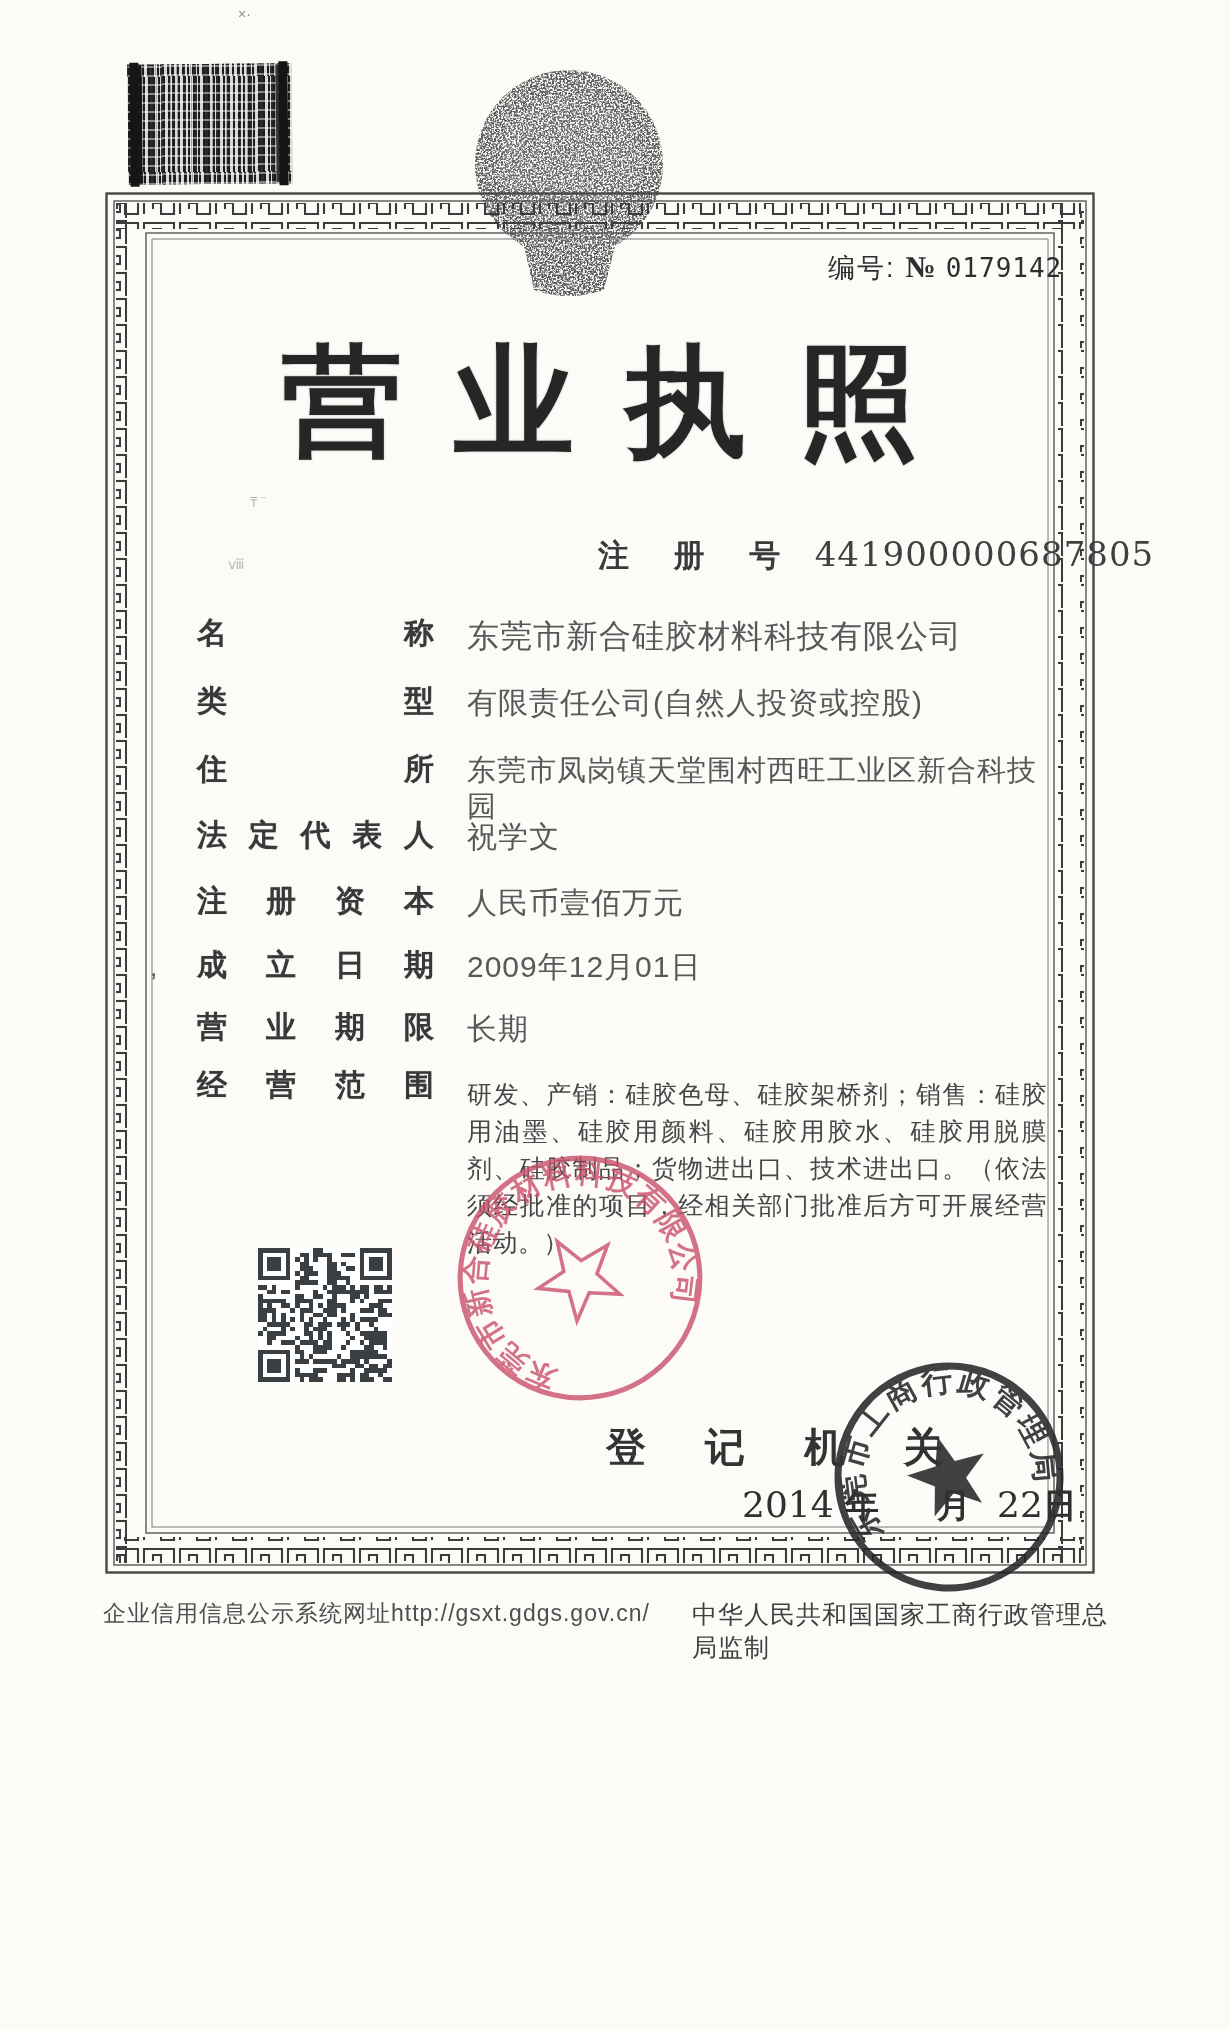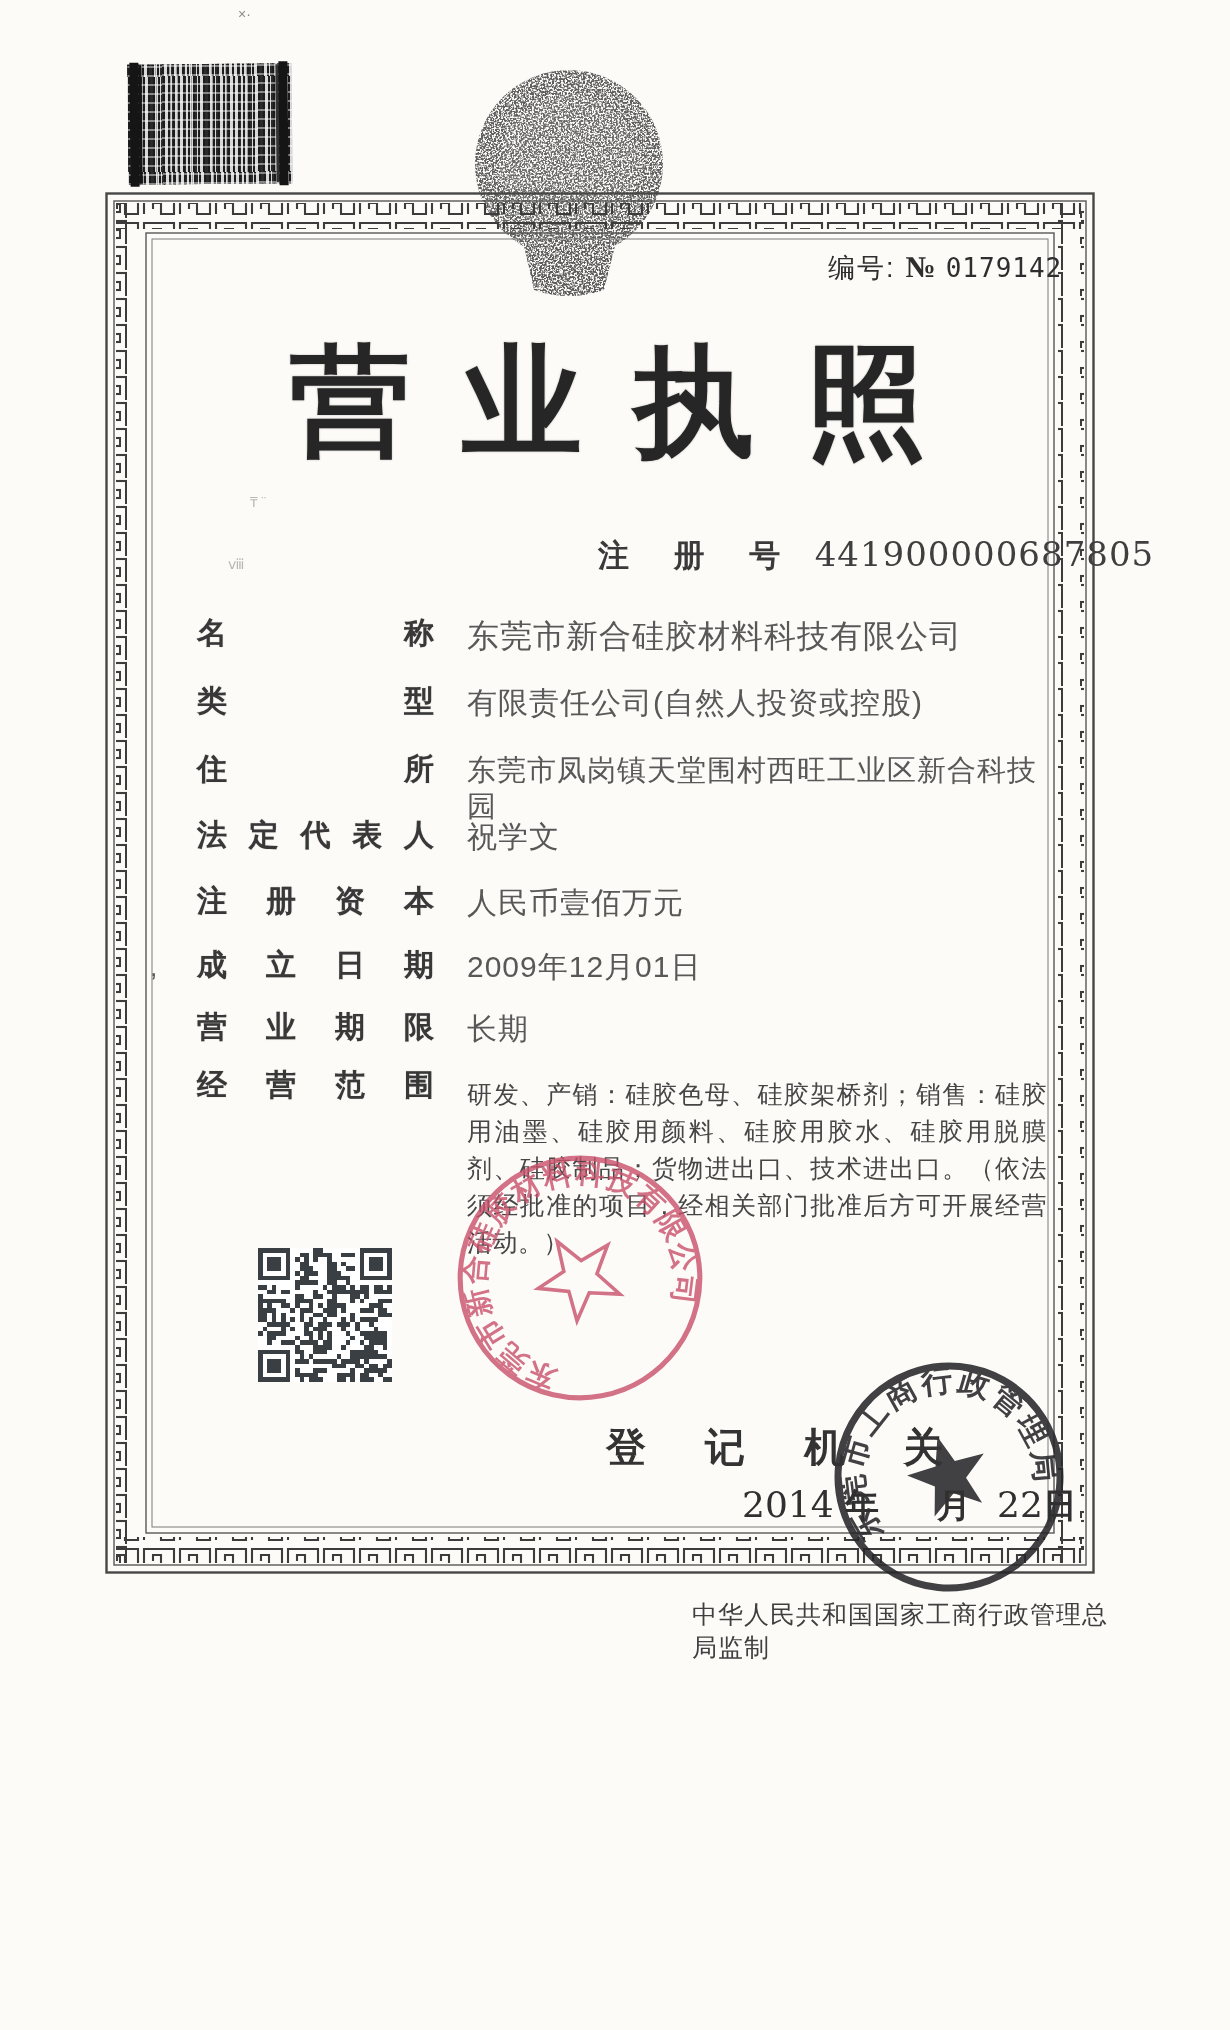--- a/index.html
+++ b/index.html
@@ -44,21 +44,20 @@
   .serial .no-sym{font-family:"Liberation Serif",serif;font-weight:bold;font-size:30px;padding:0 8px 0 10px;}
   .serial .digits{font-family:"DejaVu Sans Mono",monospace;font-size:26px;letter-spacing:1px;text-align:right;}
   
   .title{
     position:absolute;left:105px;top:326px;width:990px;
     text-align:center;
     font-size:120px;line-height:150px;font-weight:900;
     letter-spacing:52px;text-indent:52px;
     color:#262626;
     text-shadow:0 0 2px rgba(40,40,40,.35);
-    margin-left:8px;
   }
   
   .regline{position:absolute;left:598px;top:534px;white-space:nowrap;}
   .regline .rlabel{font-size:31px;font-weight:bold;color:#3a3a3a;letter-spacing:18px;}
   .regline .rvalue{font-family:"DejaVu Serif",serif;font-size:34px;color:#3f3f3f;letter-spacing:1px;padding-left:12px;margin-top:44px;}
   
   .frow{position:absolute;left:0;width:1230px;}
   .flabel{
     position:absolute;left:197px;width:237px;
     font-size:30px;font-weight:bold;color:#383838;
@@ -566,15 +565,16 @@
     </svg>
   </div>
 
   <div class="registrar">登 记 机 关</div>
 
   <div class="issue-date">
     <span>2014</span>
     <span class="cjk">年</span><span class="gap-m"></span><span class="cjk">月</span><span class="gap-s"></span><span>22</span><span class="cjk">日</span>
   </div>
 
+  <div class="footer-left">企业信用信息公示系统网址http://gsxt.gdgs.gov.cn/</div>
   <div class="footer-right">中华人民共和国国家工商行政管理总局监制</div>
 
 </div>
 
 </body></html>

